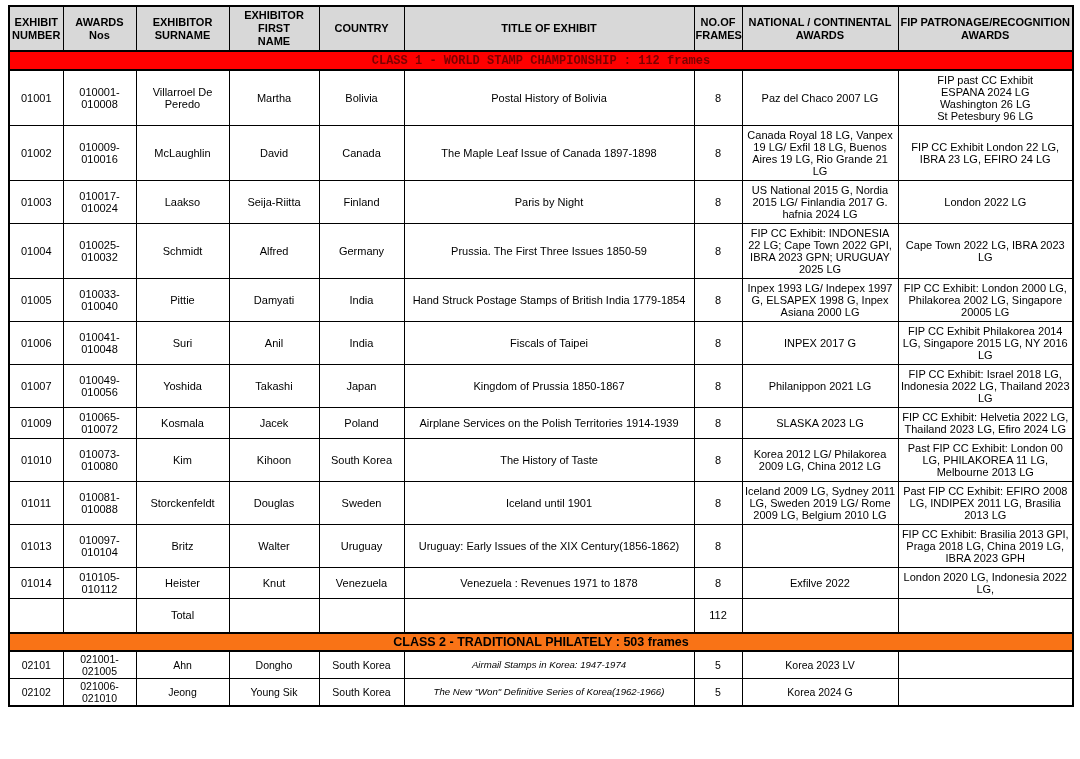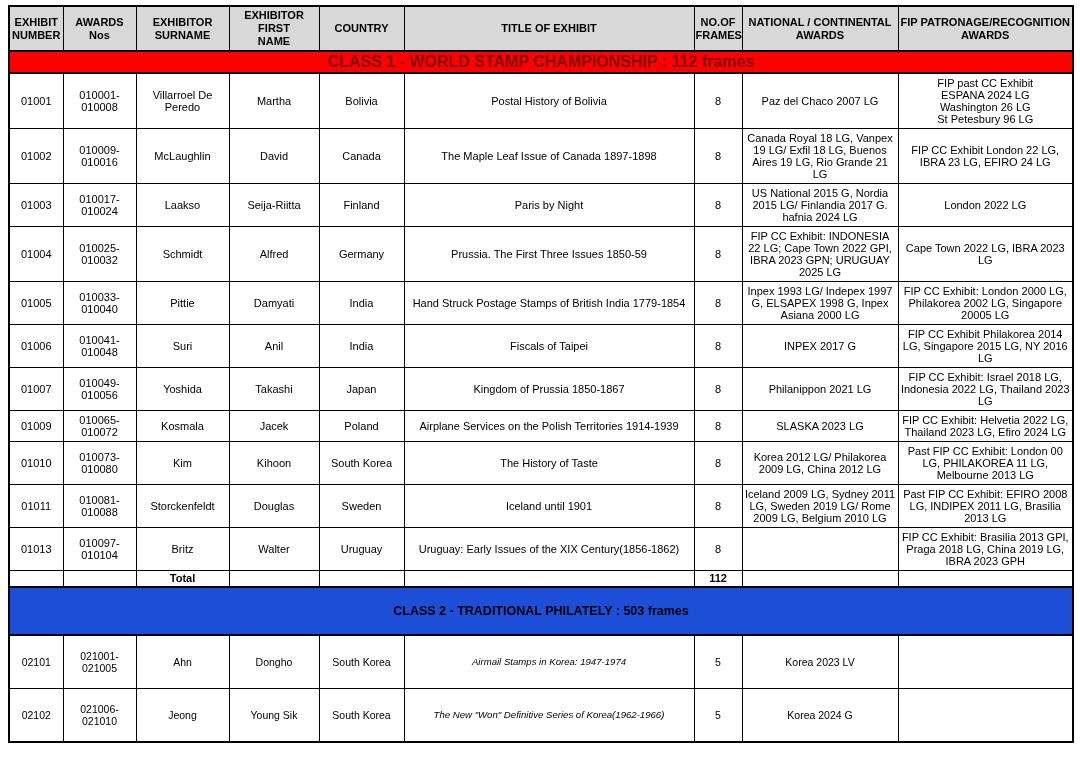--- a/index.html
+++ b/index.html
@@ -38,52 +38,53 @@
     font-weight: bold;
     line-height: 13px;
     padding: 2px 1px;
     white-space: pre-line;
     height: 30px;
   }
   tr.banner-red td {
     background: #ff0000;
     color: #7e0000;
     font-weight: bold;
-    font-size: 16px;
+    font-size: 12px;
     height: 19px;
     padding: 1px;
     border-top-width: 2px;
     border-bottom-width: 2px;
+    font-family: Liberation Mono, monospace;
   }
   tr.banner-orange td {
-    background: #1d4ed8;
+    background: #f97316;
     color: #000000;
     font-weight: bold;
     font-size: 12.5px;
     height: 17px;
-    padding: 16px;
+    padding: 1px;
     border-top-width: 2px;
     border-bottom-width: 2px;
   }
   tbody.class1 td {
     font-size: 11px;
     line-height: 12px;
     padding: 3px 2px;
     white-space: pre-line;
   }
   tr.total-row td {
     font-size: 11px;
-    font-weight: bold;
+    font-weight: normal;
     padding: 1px 2px;
-    height: 16px;
+    height: 34px;
   }
   tbody.class2 td {
     font-size: 10.5px;
     line-height: 12px;
-    padding: 14px 2px;
+    padding: 1px 2px;
     height: 16px;
     white-space: pre-line;
     text-align: center;
   }
   tbody.class2 td:nth-child(6) { font-size: 9.6px; font-style: italic; }
 </style>
 </head>
 <body>
 
 <div class="page">
@@ -241,20 +242,31 @@
     <td>01013</td>
     <td>010097-010104</td>
     <td>Britz</td>
     <td>Walter</td>
     <td>Uruguay</td>
     <td>Uruguay: Early Issues of the XIX Century(1856-1862)</td>
     <td>8</td>
     <td></td>
     <td>FIP CC Exhibit: Brasilia 2013 GPI, Praga 2018 LG, China 2019 LG, IBRA 2023 GPH</td>
   </tr>
+        <tr>
+    <td>01014</td>
+    <td>010105-010112</td>
+    <td>Heister</td>
+    <td>Knut</td>
+    <td>Venezuela</td>
+    <td>Venezuela : Revenues 1971 to 1878</td>
+    <td>8</td>
+    <td>Exfilve 2022</td>
+    <td>London 2020 LG, Indonesia 2022 LG,</td>
+  </tr>
       </tbody>
     <tbody>
       <tr class="total-row">
         <td></td>
         <td></td>
         <td>Total</td>
         <td></td>
         <td></td>
         <td></td>
         <td>112</td>

